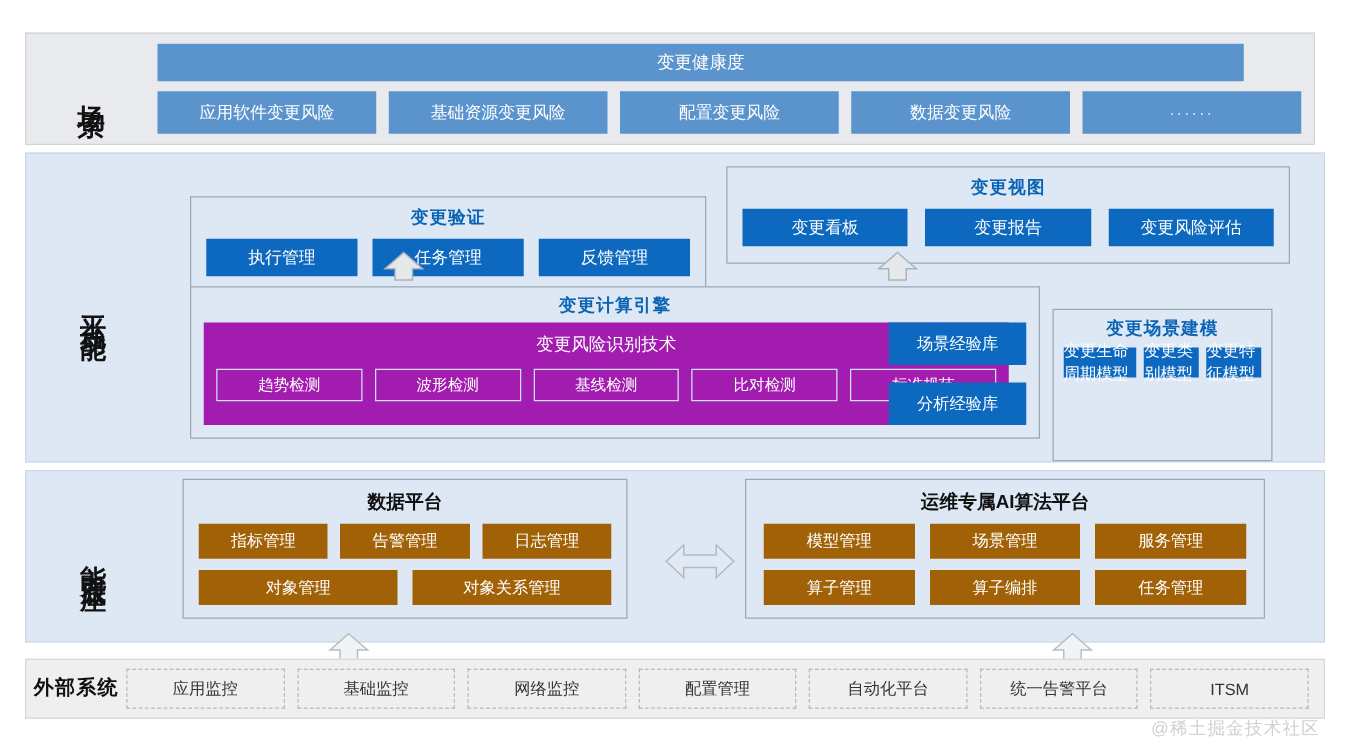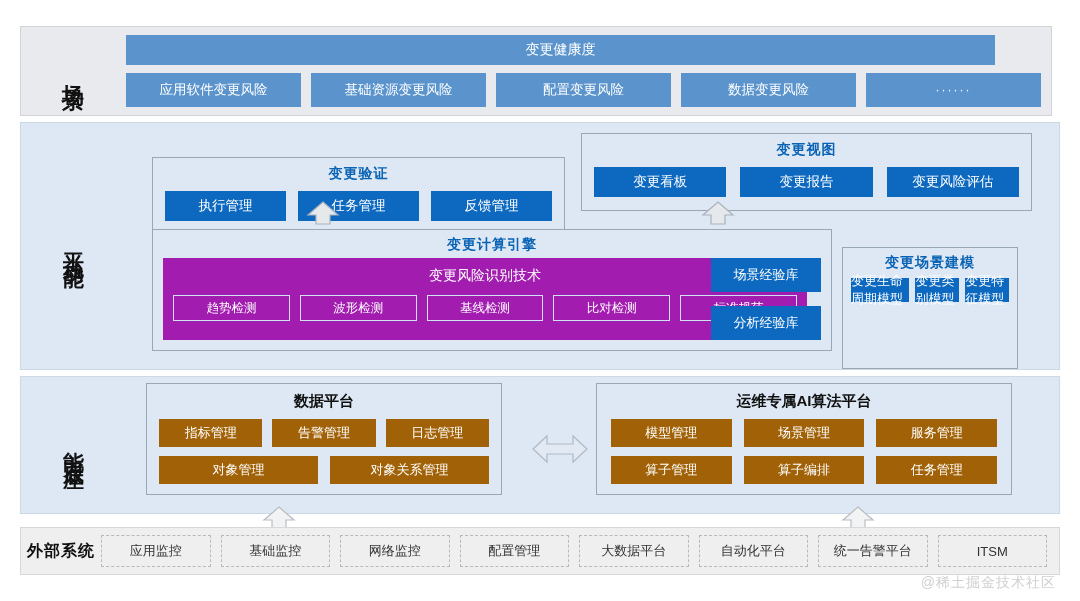--- a/index.html
+++ b/index.html
@@ -414,21 +414,20 @@
 
   <div class="band" id="external-band">
     <div class="band-label">
       <span>外部系统</span>
     </div>
     <div class="band-body">
       <div class="ext-chip">应用监控</div>
       <div class="ext-chip">基础监控</div>
       <div class="ext-chip">网络监控</div>
       <div class="ext-chip">配置管理</div>
-      <div class="ext-chip">大数据平台</div>
       <div class="ext-chip">自动化平台</div>
       <div class="ext-chip">统一告警平台</div>
       <div class="ext-chip">ITSM</div>
     </div>
   </div>
 
   <div id="watermark">@稀土掘金技术社区</div>
 
 </div>
 

